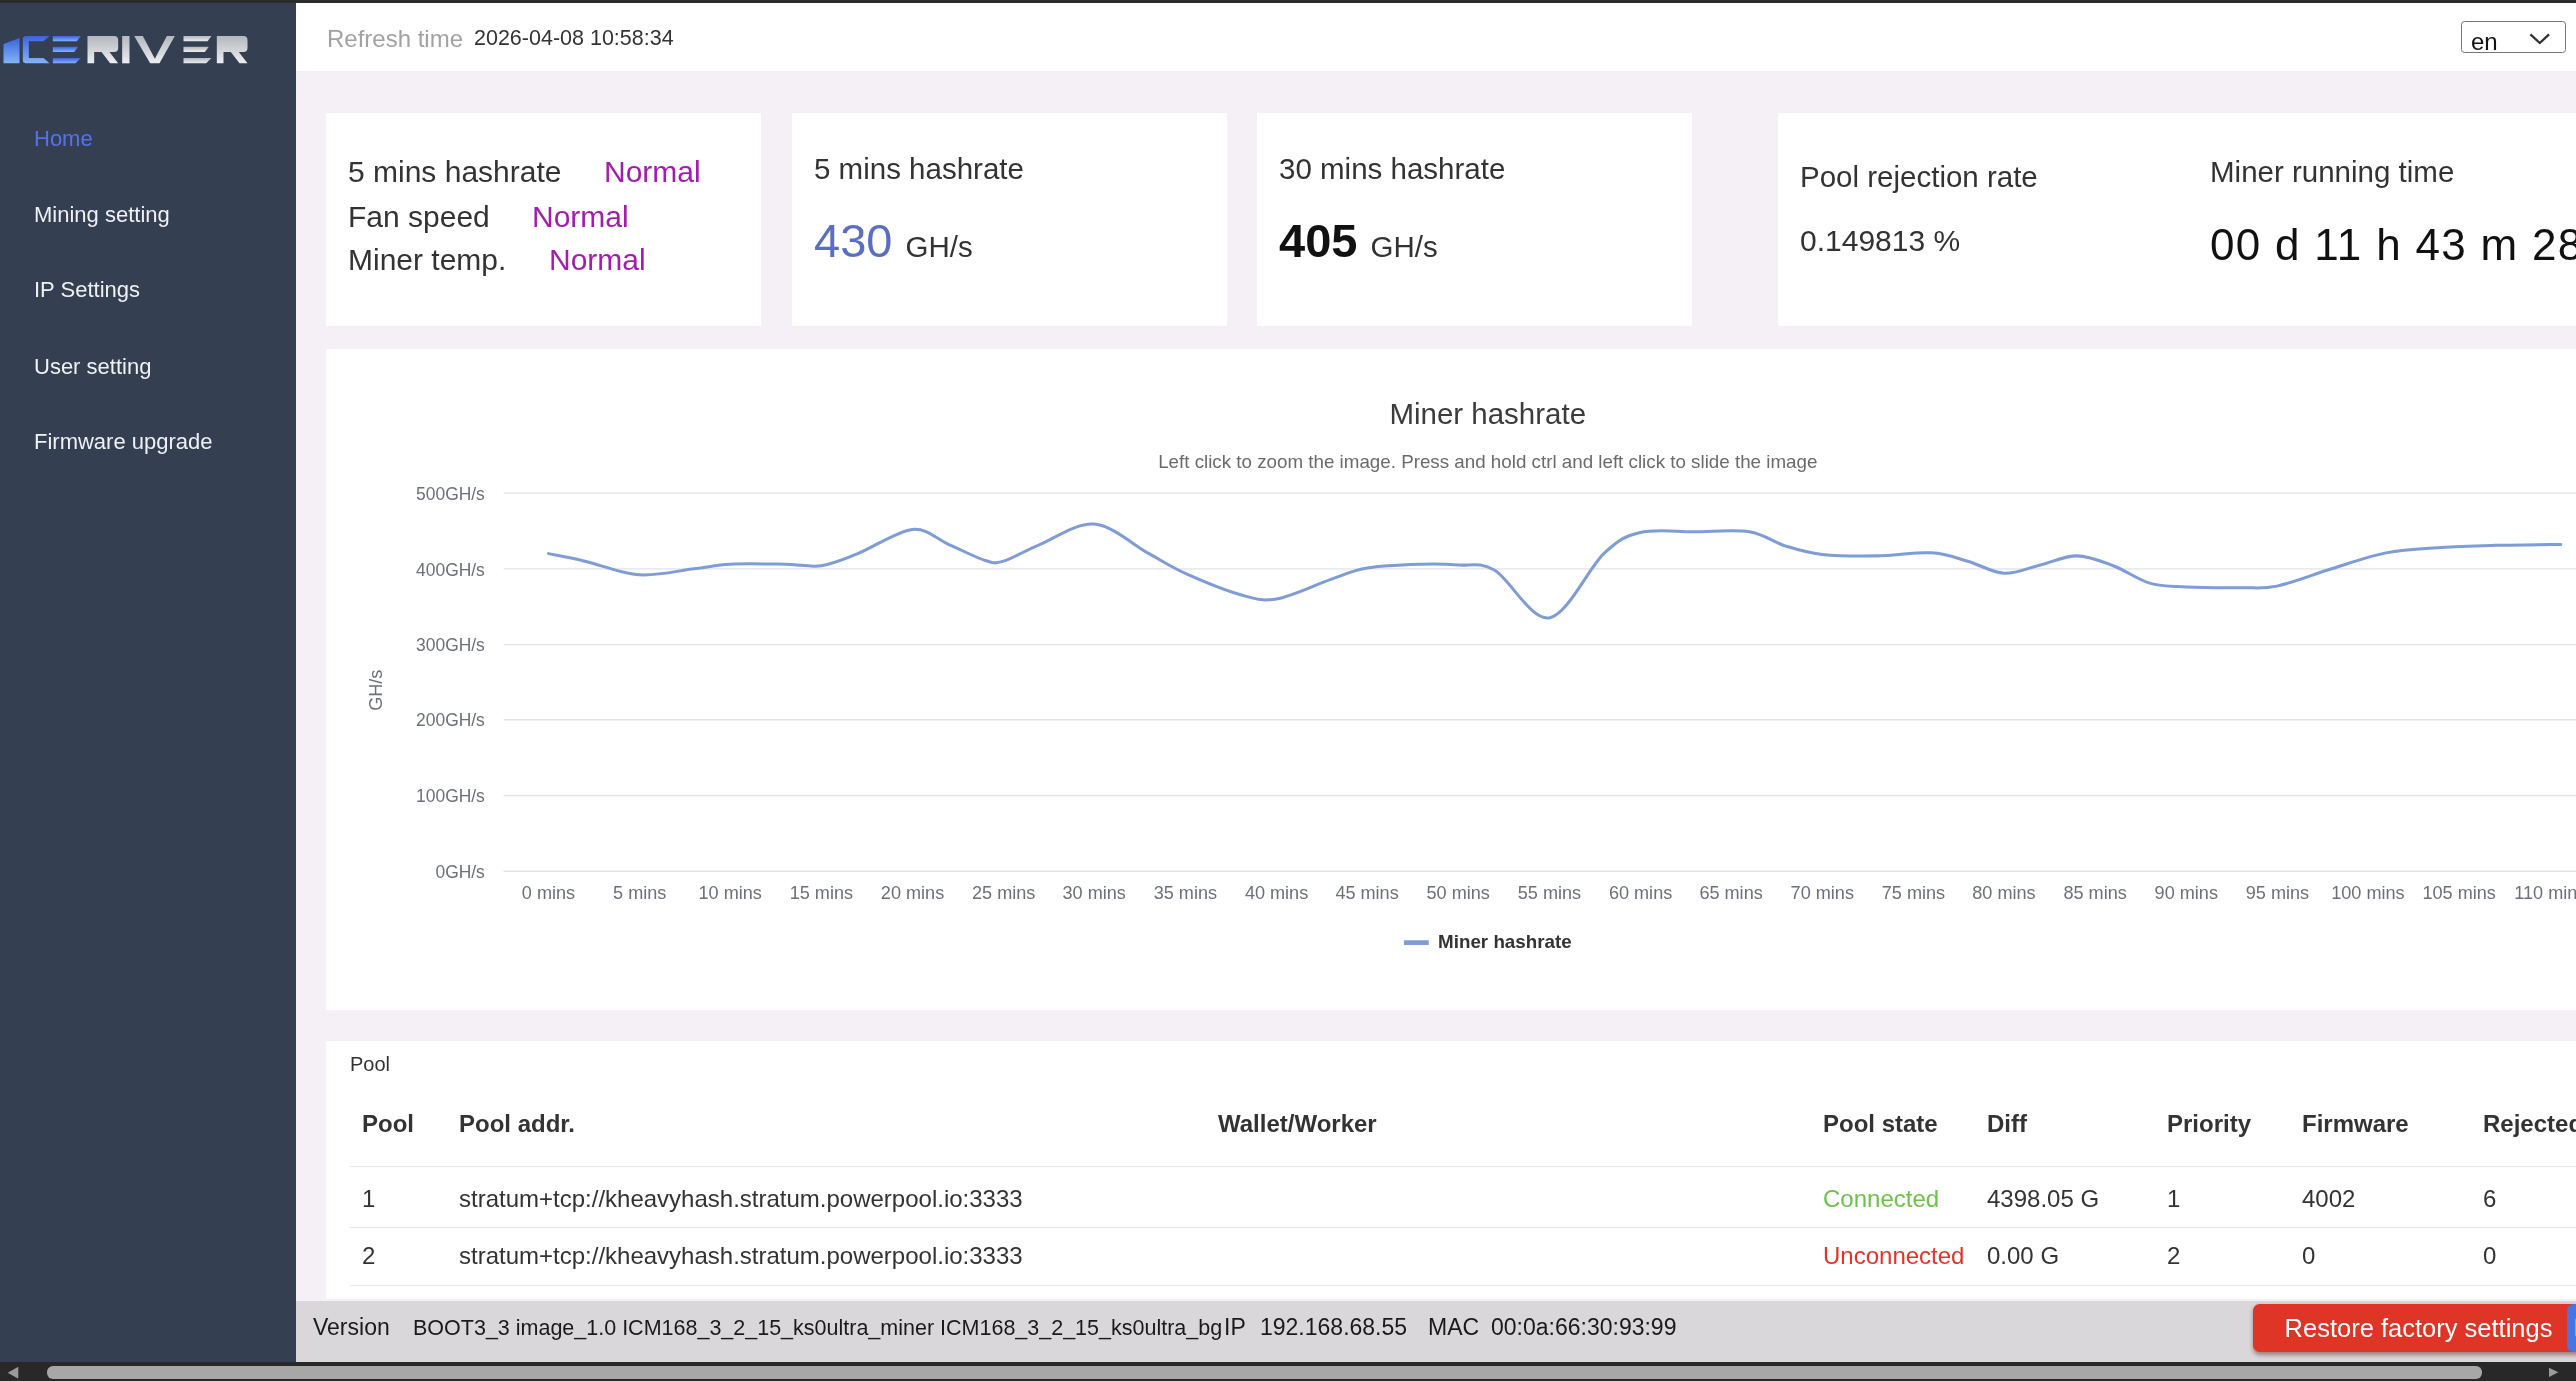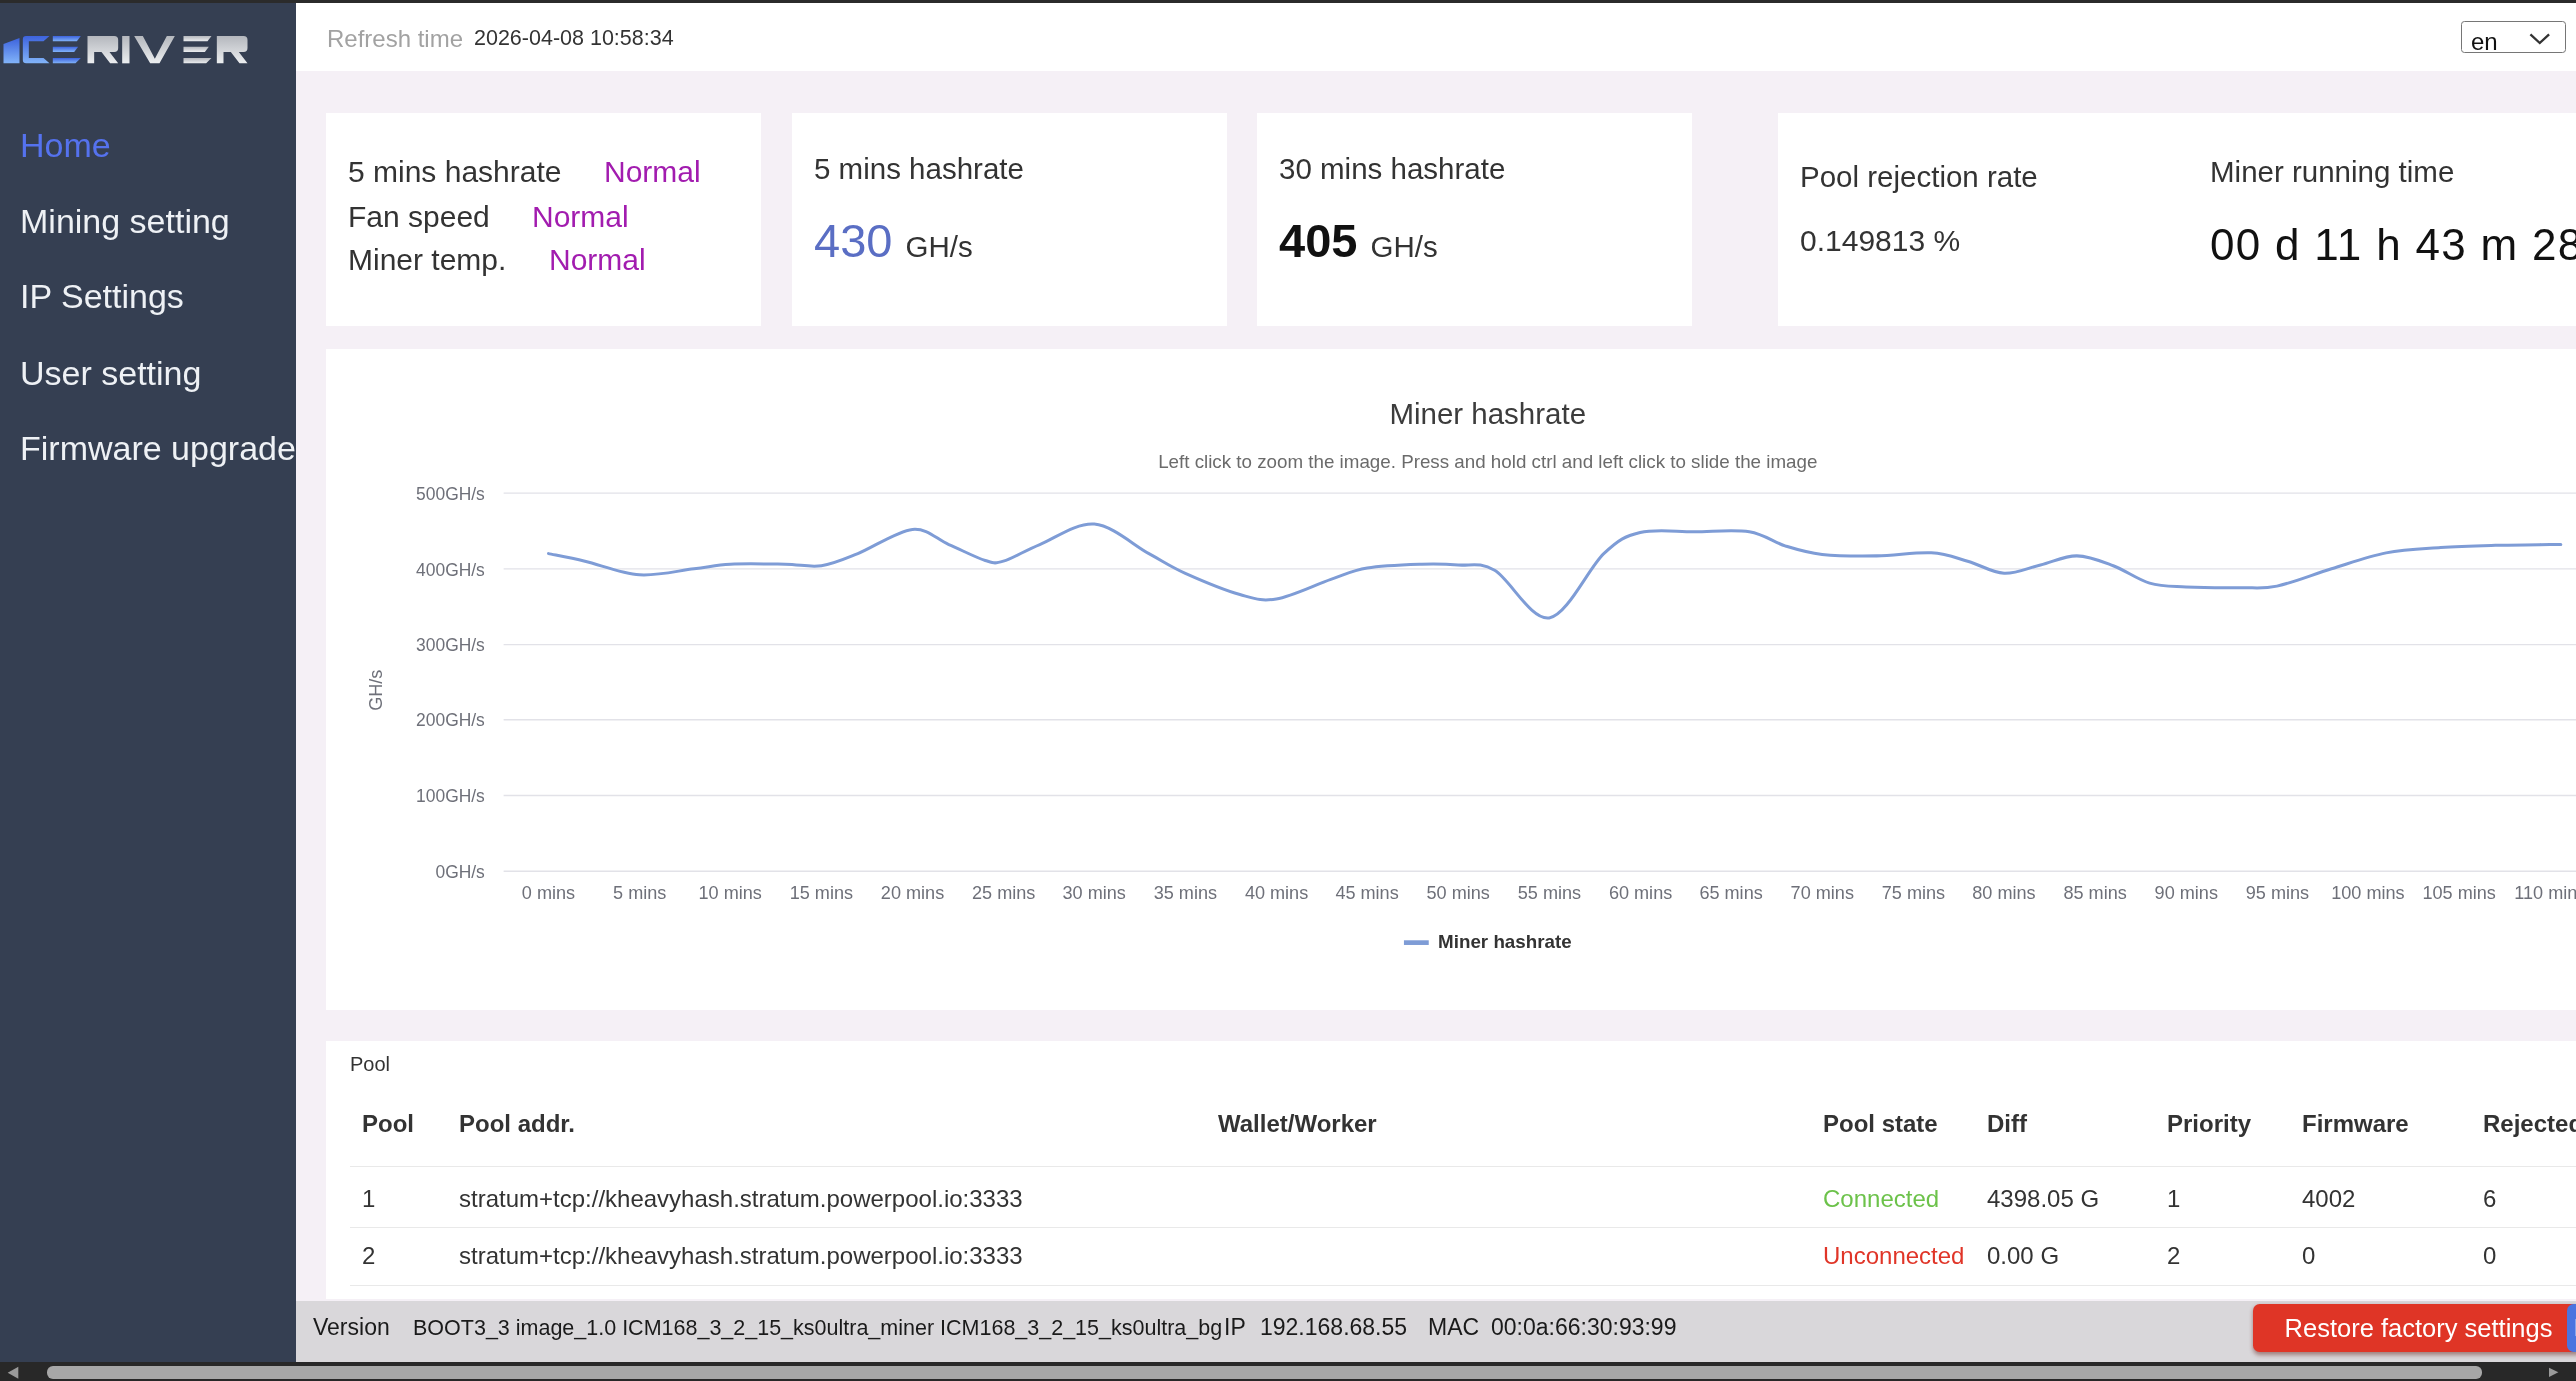--- a/index.html
+++ b/index.html
@@ -3,21 +3,21 @@
 <style>
 *{margin:0;padding:0;box-sizing:border-box;}
 html,body{width:2576px;height:1382px;overflow:hidden;background:#fff;
 font-family:"Liberation Sans",sans-serif;}
 .abs{position:absolute;}
 #topstrip{left:0;top:0;width:2576px;height:3.4px;background:#2b2b2b;}
 #sidebar{left:0;top:3.4px;width:296px;height:1359px;background:#353f52;}
 #topbar{left:296px;top:3.4px;width:2280px;height:68px;background:#fff;}
 #content{left:296px;top:71px;width:2280px;height:1230px;background:#f5f0f6;}
 .card{position:absolute;background:#fff;top:113px;width:435px;height:213px;}
-.menu{position:absolute;left:20px;color:#eef1f5;font-size:34px;white-space:nowrap;}
+.menu{position:absolute;left:34px;color:#eef1f5;font-size:22px;white-space:nowrap;}
 .ct{position:absolute;left:22px;top:39px;font-size:29.5px;color:#333;white-space:nowrap;}
 .cv{position:absolute;left:22px;font-size:45px;line-height:1.15;color:#111;white-space:nowrap;text-align:right;}
 .row1{position:absolute;left:22px;font-size:30px;color:#333;white-space:nowrap;}
 .grn{color:#a21caf;}
 .sep{position:absolute;left:24px;width:2250px;height:1.3px;background:#e9e9e9;}
 .hcell{position:absolute;font-size:24px;font-weight:bold;color:#333;white-space:nowrap;}
 .tcell{position:absolute;font-size:24px;color:#333;white-space:nowrap;}
 #vbar{left:296px;top:1301px;width:2280px;height:61px;background:#d9d7da;}
 .vtext{position:absolute;top:18px;font-size:23px;color:#1a1a1a;white-space:nowrap;}
 #scrollstrip{left:0;top:1362px;width:2576px;height:19.5px;background:#282828;}

